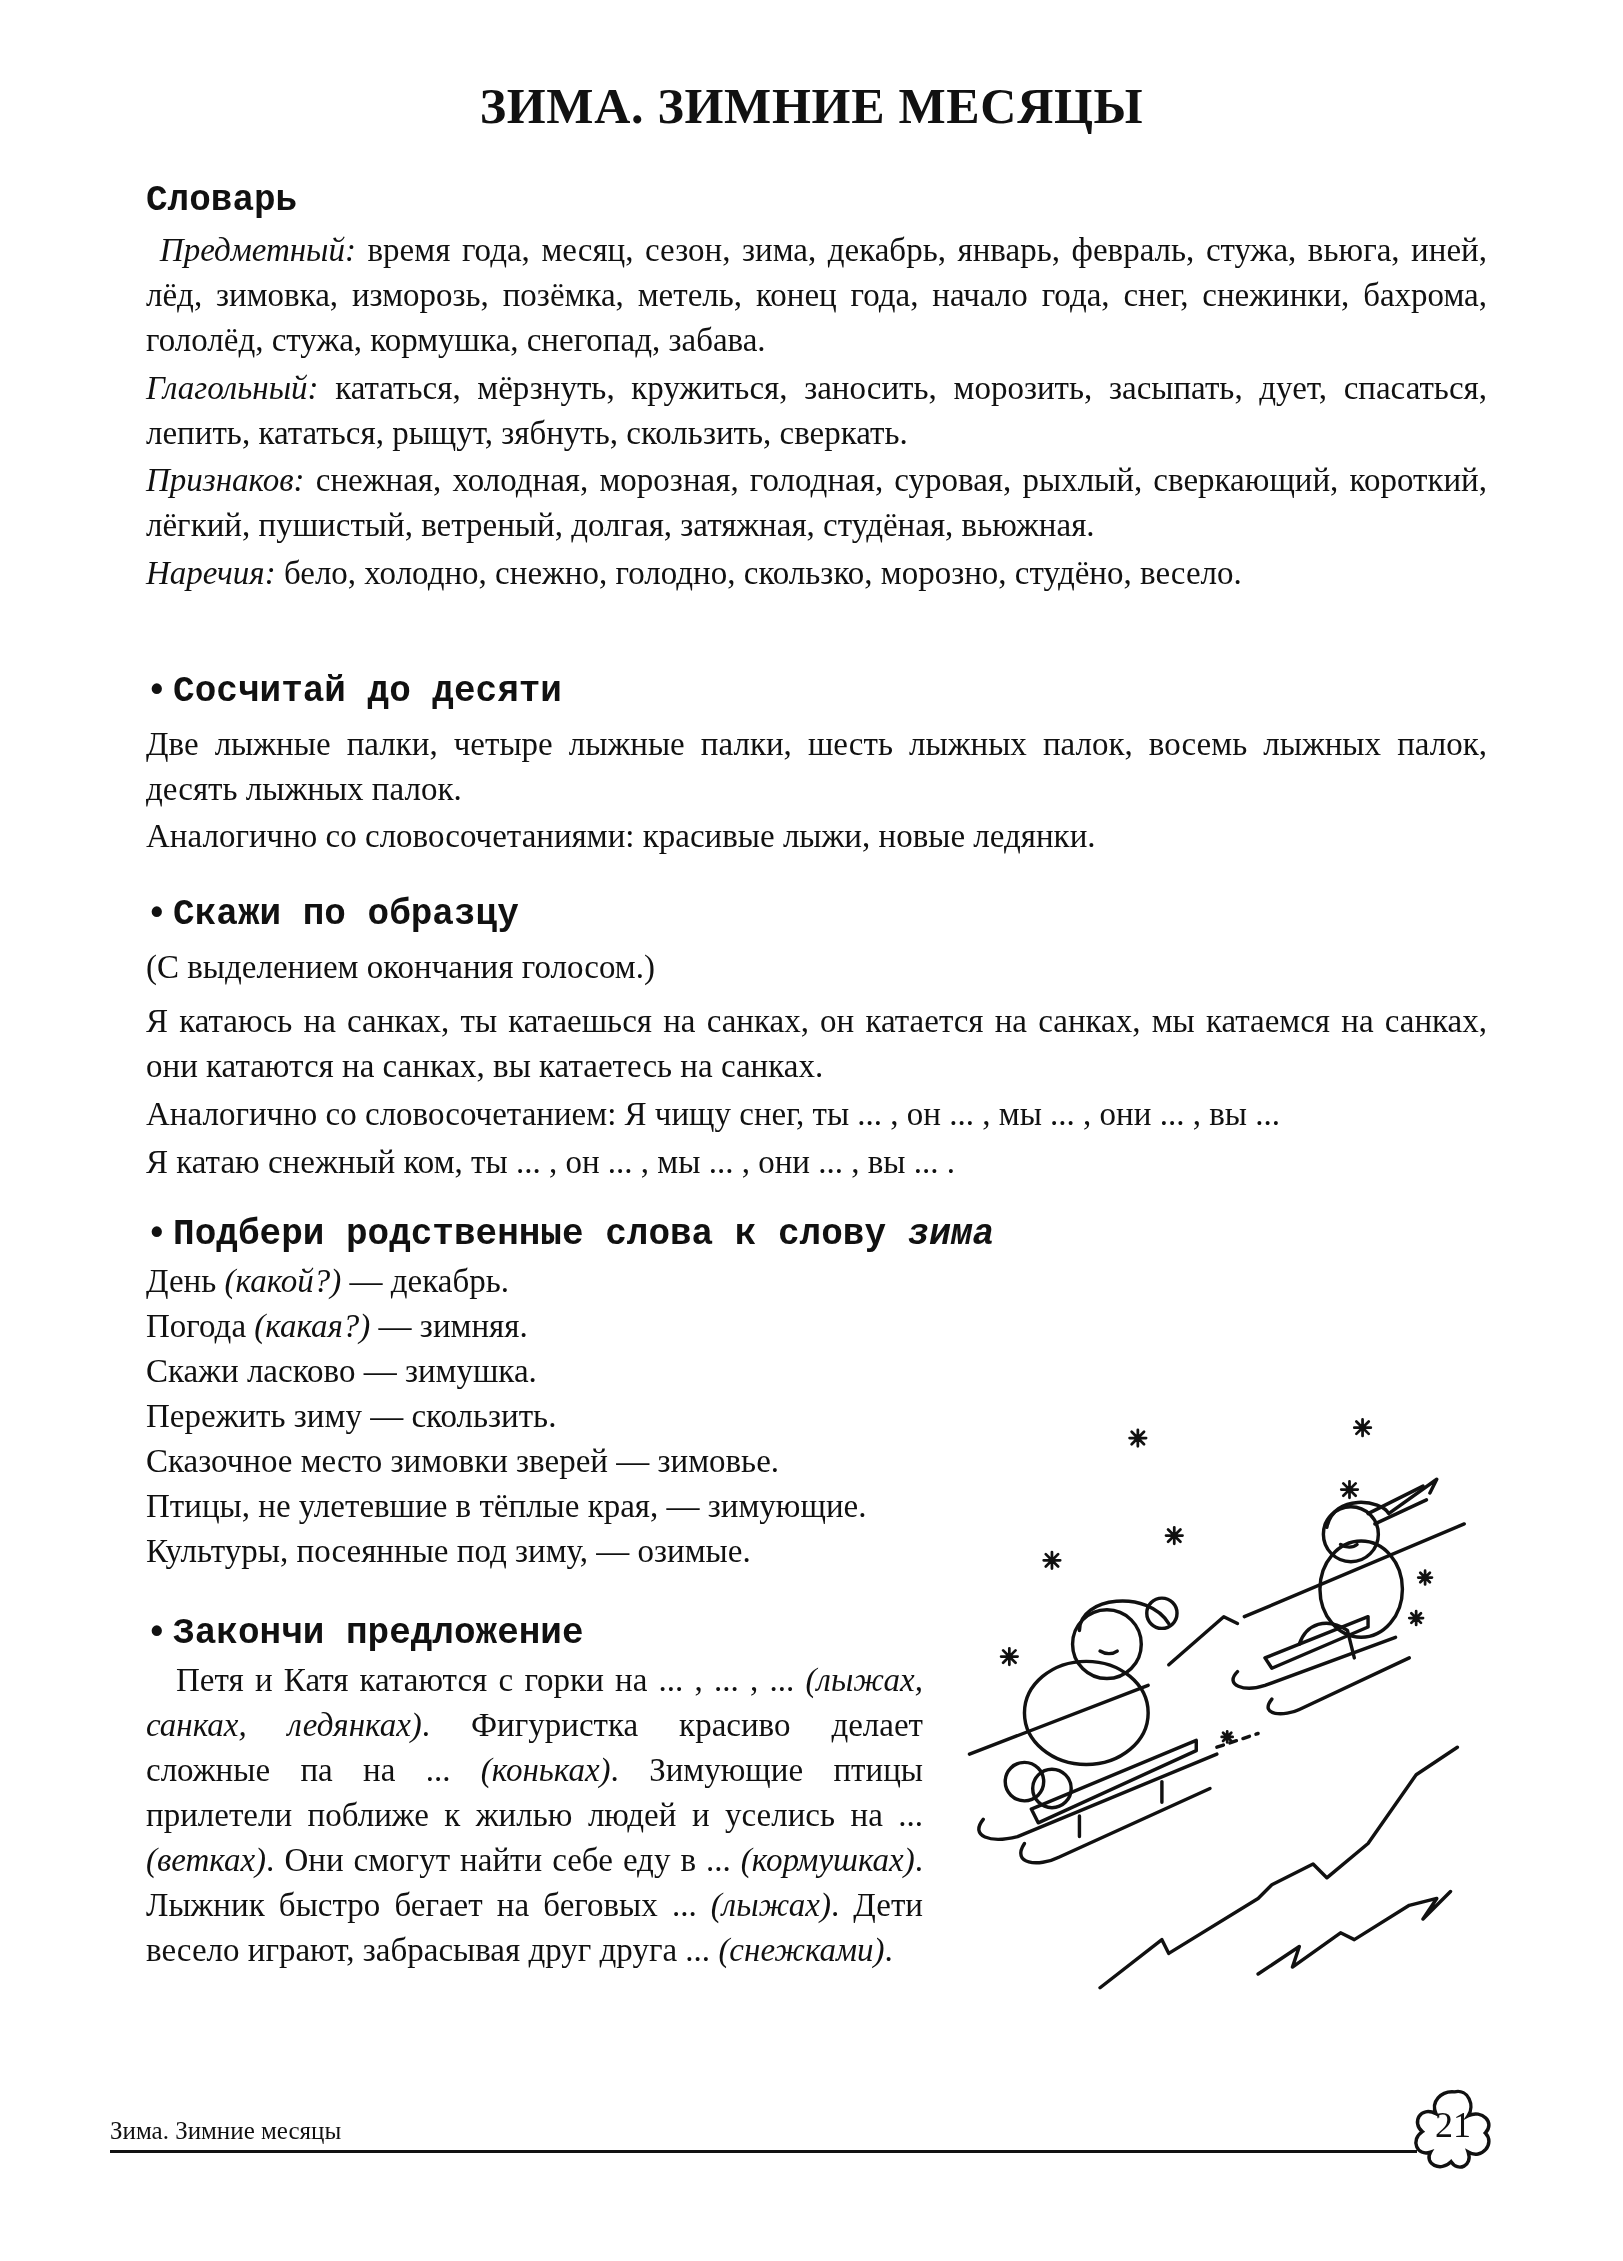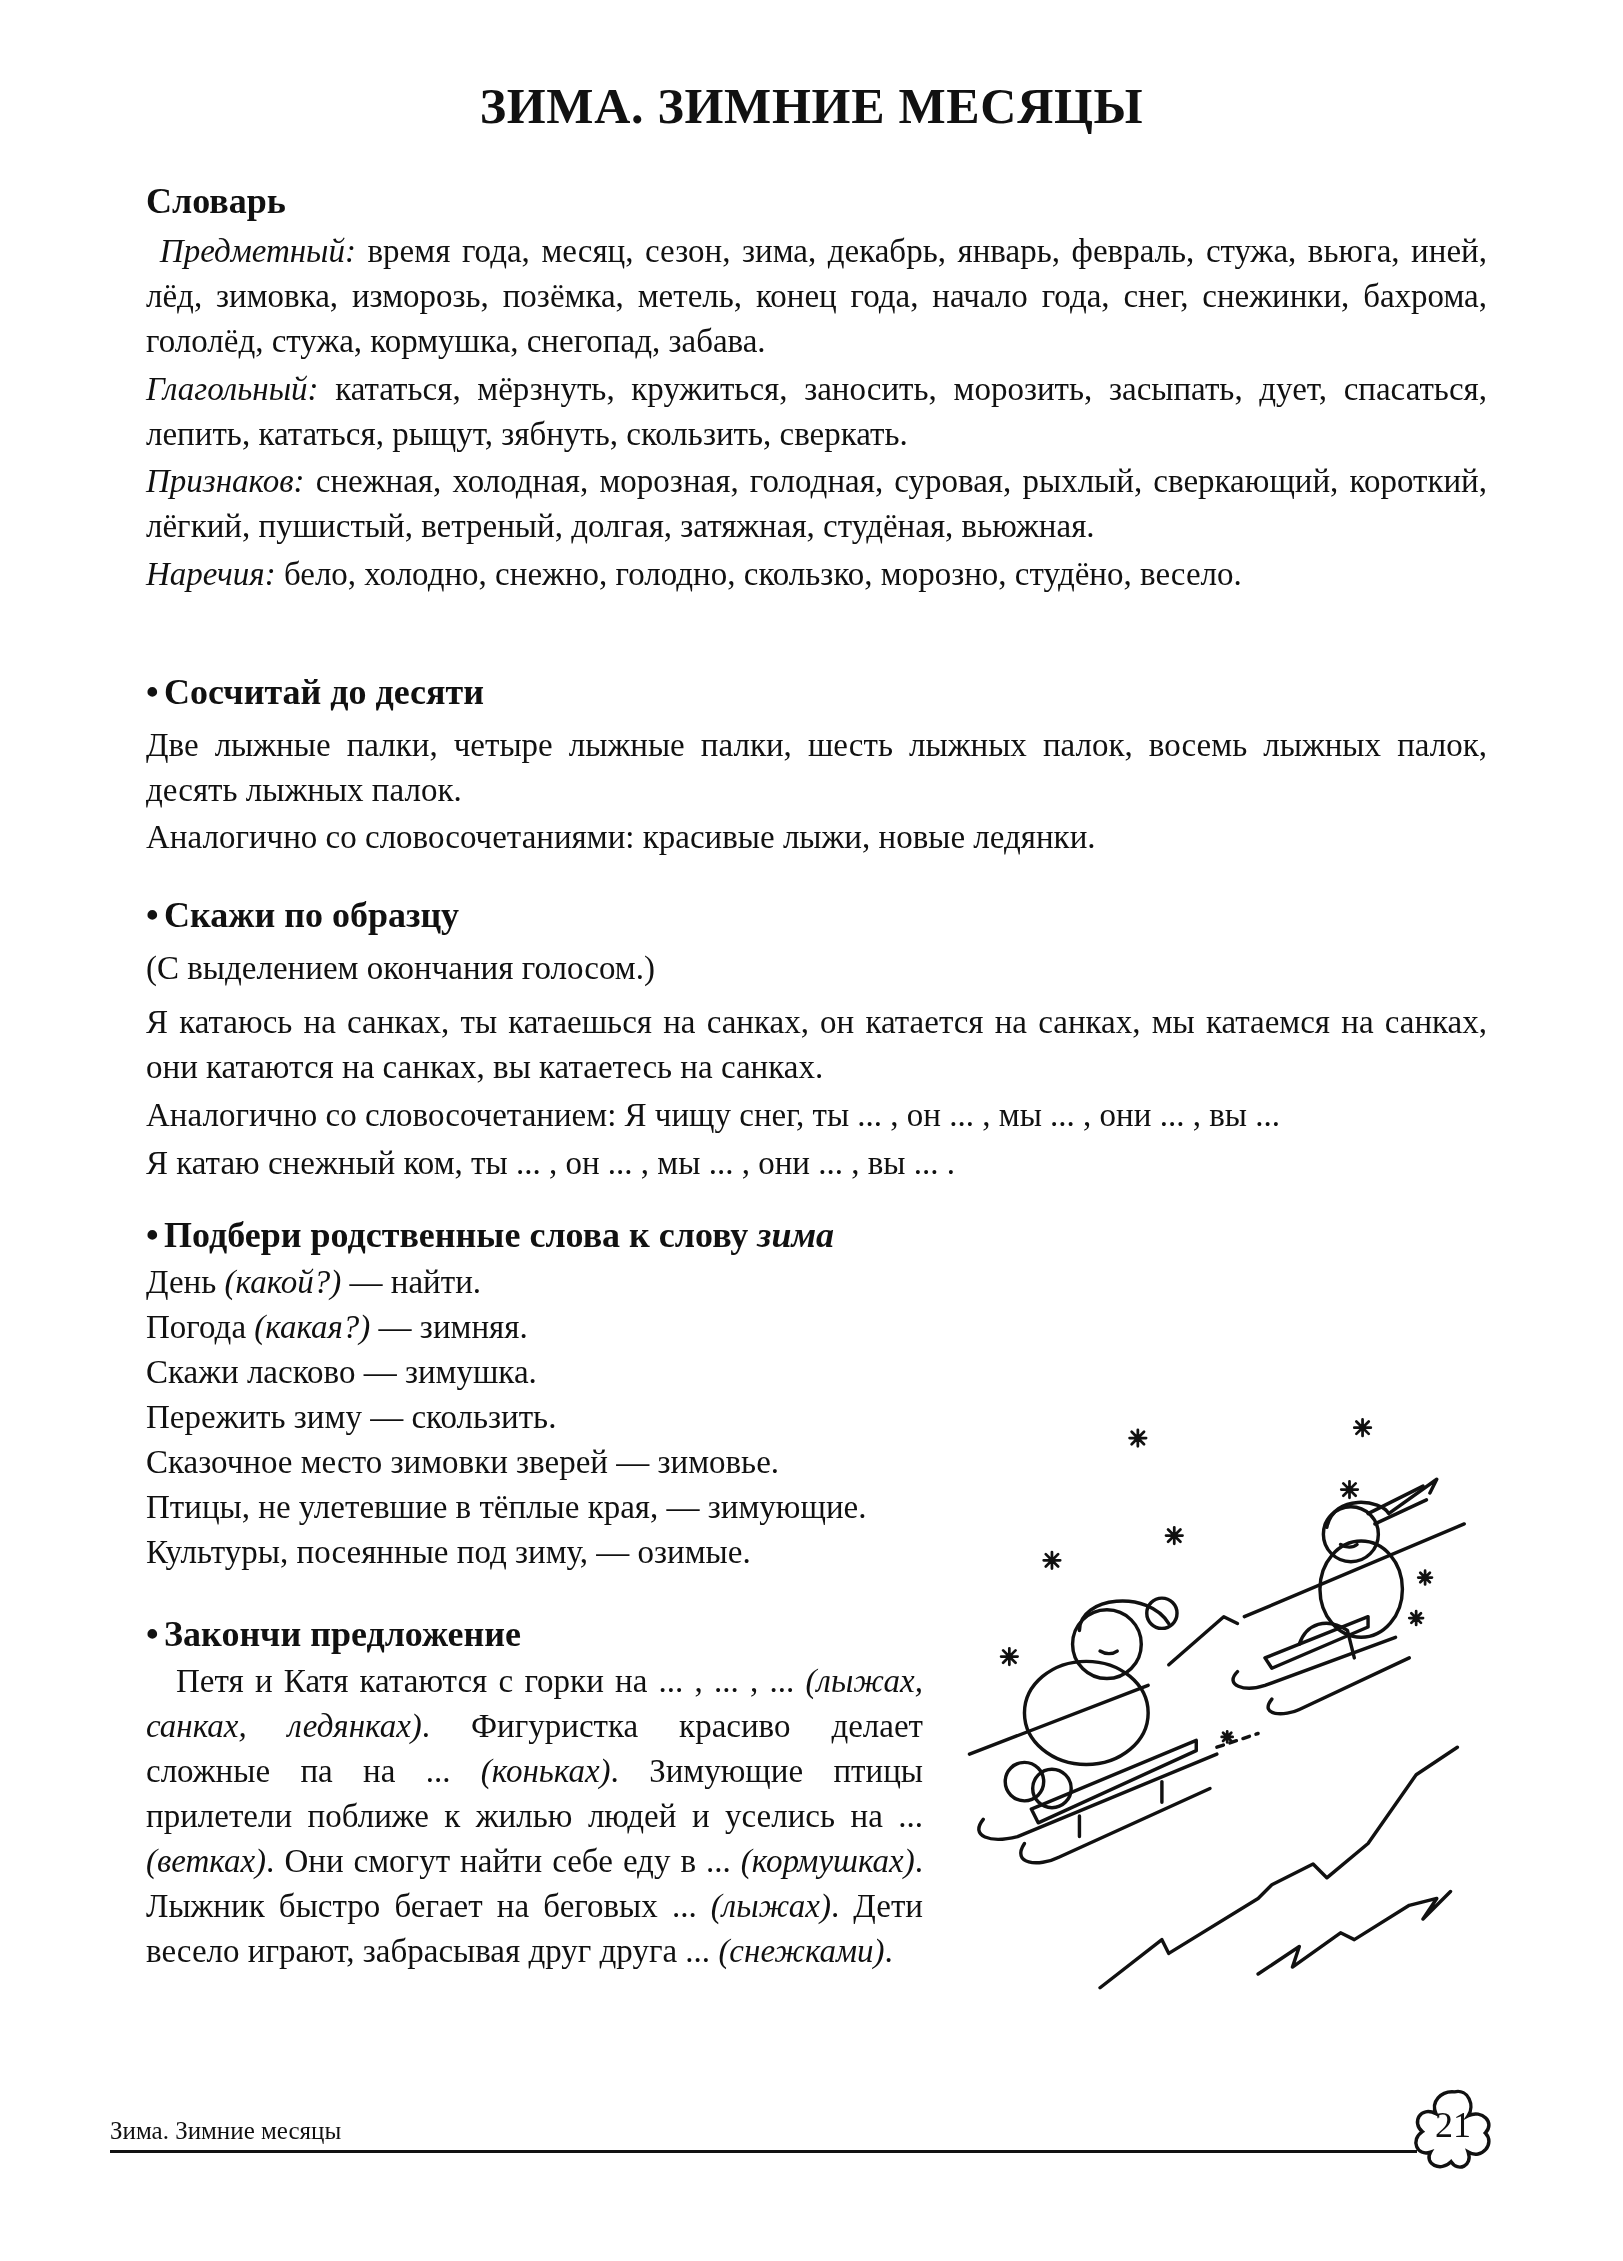--- a/index.html
+++ b/index.html
@@ -2,21 +2,21 @@
 <html style="font-size:11px"><head>
 <meta charset="utf-8">
 <style>
   html, body { margin:0; padding:0; background:#fff; }
   body { width:1623px; height:2261px; position:relative; overflow:hidden;
          font-family:"DejaVu Serif","Liberation Serif",serif; color:#111; }
   .page { position:absolute; left:0; top:0; width:1623px; height:1622px; }
   .title { position:absolute; top:77px; left:0; width:1623px; text-align:center;
            font-family:"Liberation Serif",serif; font-weight:bold; font-size:50px; letter-spacing:0.7px; }
   .col { position:absolute; left:146px; width:1341px; }
-  .h { font-family:Liberation Serif, serif; font-weight:bold; font-size:36px; margin:0; }
+  .h { font-family:Liberation Mono, monospace; font-weight:bold; font-size:36px; margin:0; }
   .p { font-family:"Liberation Serif",serif; font-size:33px; line-height:45px; margin:0; text-align:justify; text-align-last:left; }
   i { font-style:italic; }
   .bullet::before { content:"\2022"; margin-right:5.5px; }
   .narrow { width:777px; }
   .footer-text { position:absolute; left:110px; top:2117px; font-family:"Liberation Serif",serif; font-size:25px; }
   .footer-line { position:absolute; left:110px; top:2150px; width:1307px; height:2.8px; background:#111; }
   .flower { position:absolute; left:1410px; top:2085px; width:89px; height:89px; }
   .pagenum { position:absolute; left:1410px; top:2104px; width:86px; text-align:center;
              font-family:"Liberation Serif",serif; font-size:36px; }
   .illus { position:absolute; left:942px; top:1369px; width:536px; height:729px; }
@@ -46,21 +46,21 @@
     <p class="h bullet">Скажи по образцу</p>
     <p class="p" style="margin-top:9.6px;">(С выделением окончания голосом.)</p>
     <p class="p" style="margin-top:9.6px;">Я катаюсь на санках, ты катаешься на санках, он катается на санках, мы катаемся на санках, они катаются на санках, вы катаетесь на санках.</p>
     <p class="p" style="margin-top:2.8px;">Аналогично со словосочетанием: Я чищу снег, ты ... , он ... , мы ... , они ... , вы ...</p>
     <p class="p" style="margin-top:3px;">Я катаю снежный ком, ты ... , он ... , мы ... , они ... , вы ... .</p>
   </div>
 
   <div class="col" style="top:1214px;">
     <p class="h bullet"><span>Подбери родственные слова к слову </span><i>зима</i></p>
     <div style="margin-top:4.1px;">
-      <p class="p"><span>День </span><i>(какой?)</i><span> — найти.</span></p>
+      <p class="p"><span>День </span><i>(какой?)</i><span> — декабрь.</span></p>
       <p class="p"><span>Погода </span><i>(какая?)</i><span> — зимняя.</span></p>
       <p class="p">Скажи ласково — зимушка.</p>
       <p class="p">Пережить зиму — скользить.</p>
       <p class="p">Сказочное место зимовки зверей — зимовье.</p>
       <p class="p">Птицы, не улетевшие в тёплые края, — зимующие.</p>
       <p class="p">Культуры, посеянные под зиму, — озимые.</p>
     </div>
   </div>
 
   <div class="col narrow" style="top:1613px;">

